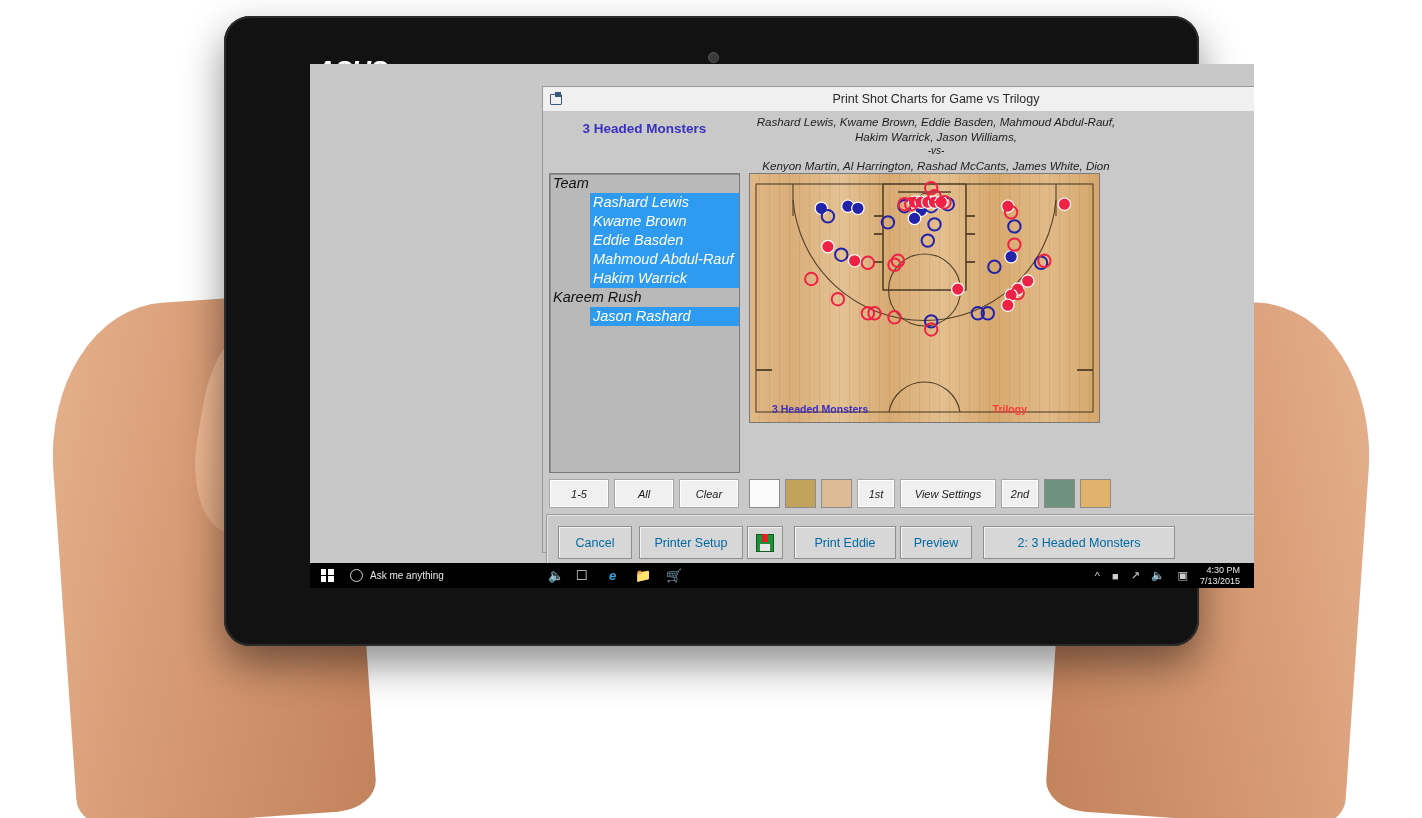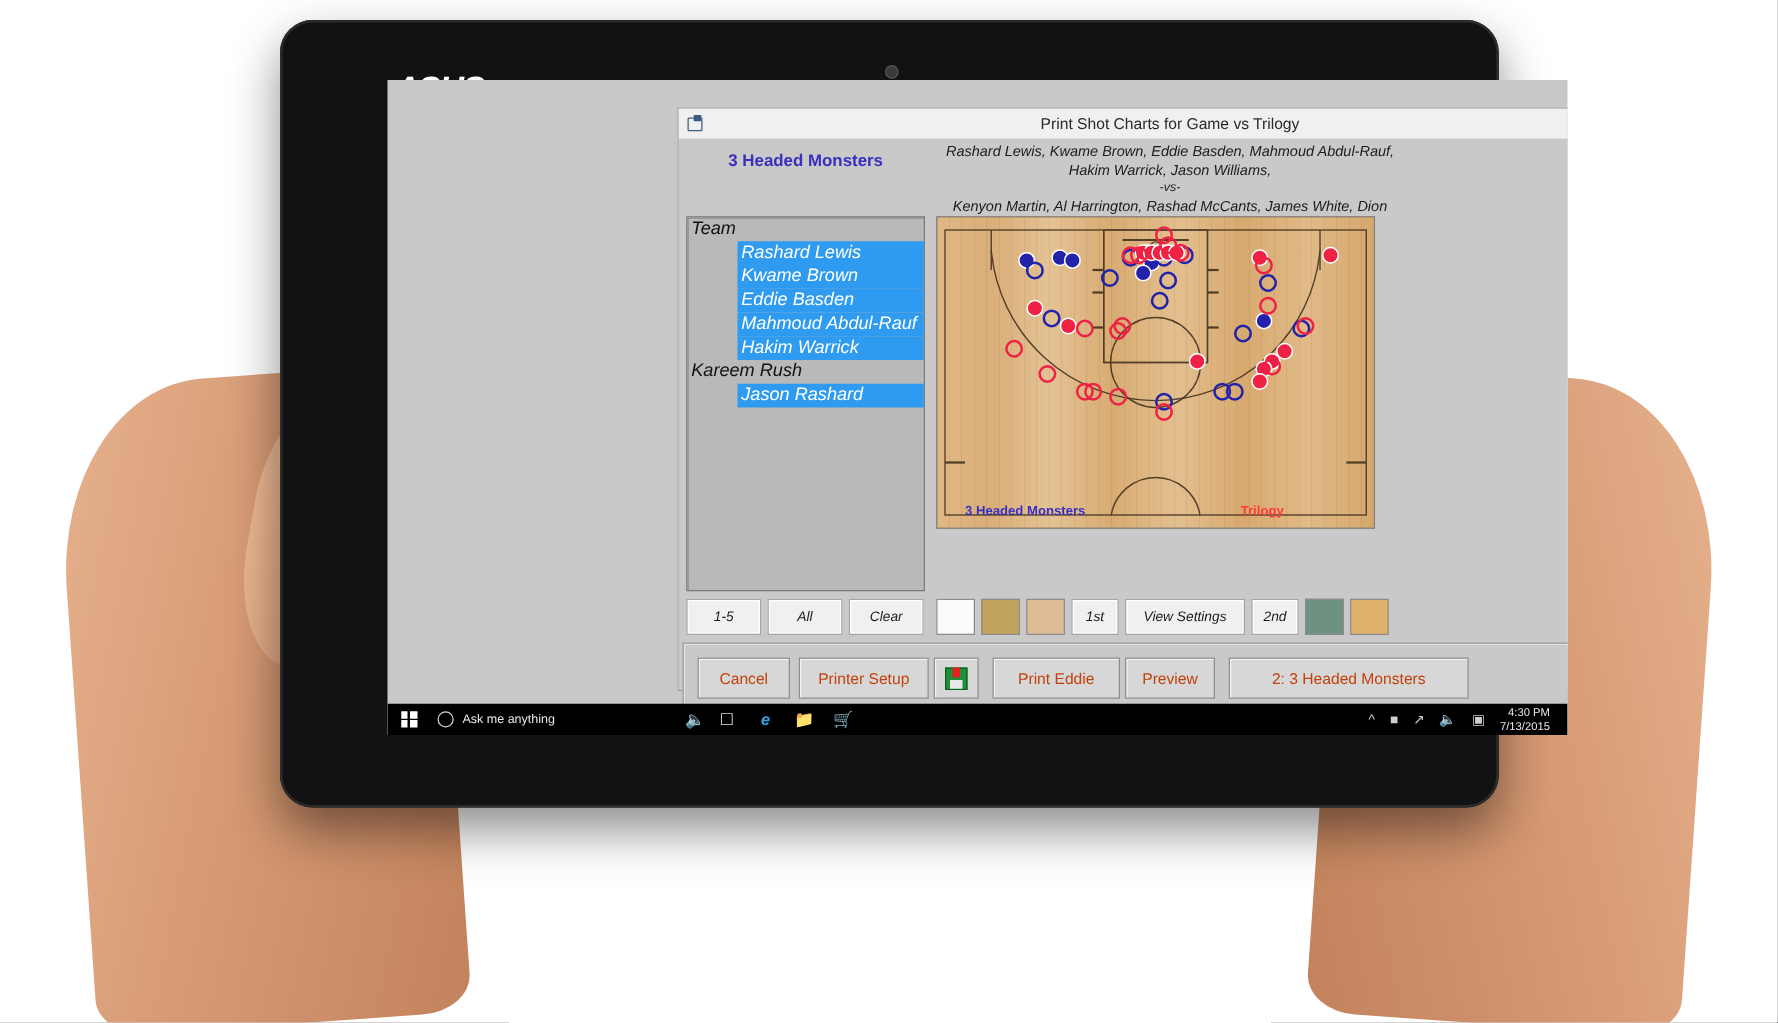--- a/index.html
+++ b/index.html
@@ -102,21 +102,21 @@
   #btnrow .btn{width:58px;height:27px;}
   #btnrow .swatch{width:29px;height:27px;}
   #btn-viewset{width:94px !important;}
   #btn-1st,#btn-2nd{width:36px !important;}
 
   
   #bottombar{position:absolute;left:3px;right:3px;top:403px;height:54px;
     background:#c9c9c9;border:1px solid #9c9c9c;box-shadow:inset 1px 1px 0 #e3e3e3;}
   #bottombar .bb{position:absolute;top:11px;height:31px;background:#d7d7d7;
     border:1px solid #8e8e8e;box-shadow:inset 1px 1px 0 #f3f3f3;
-    display:flex;align-items:center;justify-content:center;font-size:12.5px;color:#c2410c;}
+    display:flex;align-items:center;justify-content:center;font-size:12.5px;color:#0369a1;}
   #bb-cancel1{left:11px;width:72px;}
   #bb-printer{left:92px;width:102px;}
   #bb-save{left:200px;width:34px;}
   #bb-totals{left:247px;width:100px;}
   #bb-preview{left:353px;width:70px;}
   #bb-status{left:436px;width:190px;border:0;background:transparent;box-shadow:none;
     font-size:13px;}
   #save-ico{position:relative;width:16px;height:16px;background:#1f8f3a;border:1px solid #0d5c22;}
   #save-ico:before{content:"";position:absolute;left:3px;bottom:0;width:10px;height:7px;background:#e8e8e8;}
   #save-ico:after{content:"";position:absolute;left:5px;top:-1px;width:6px;height:8px;background:#e12121;}

